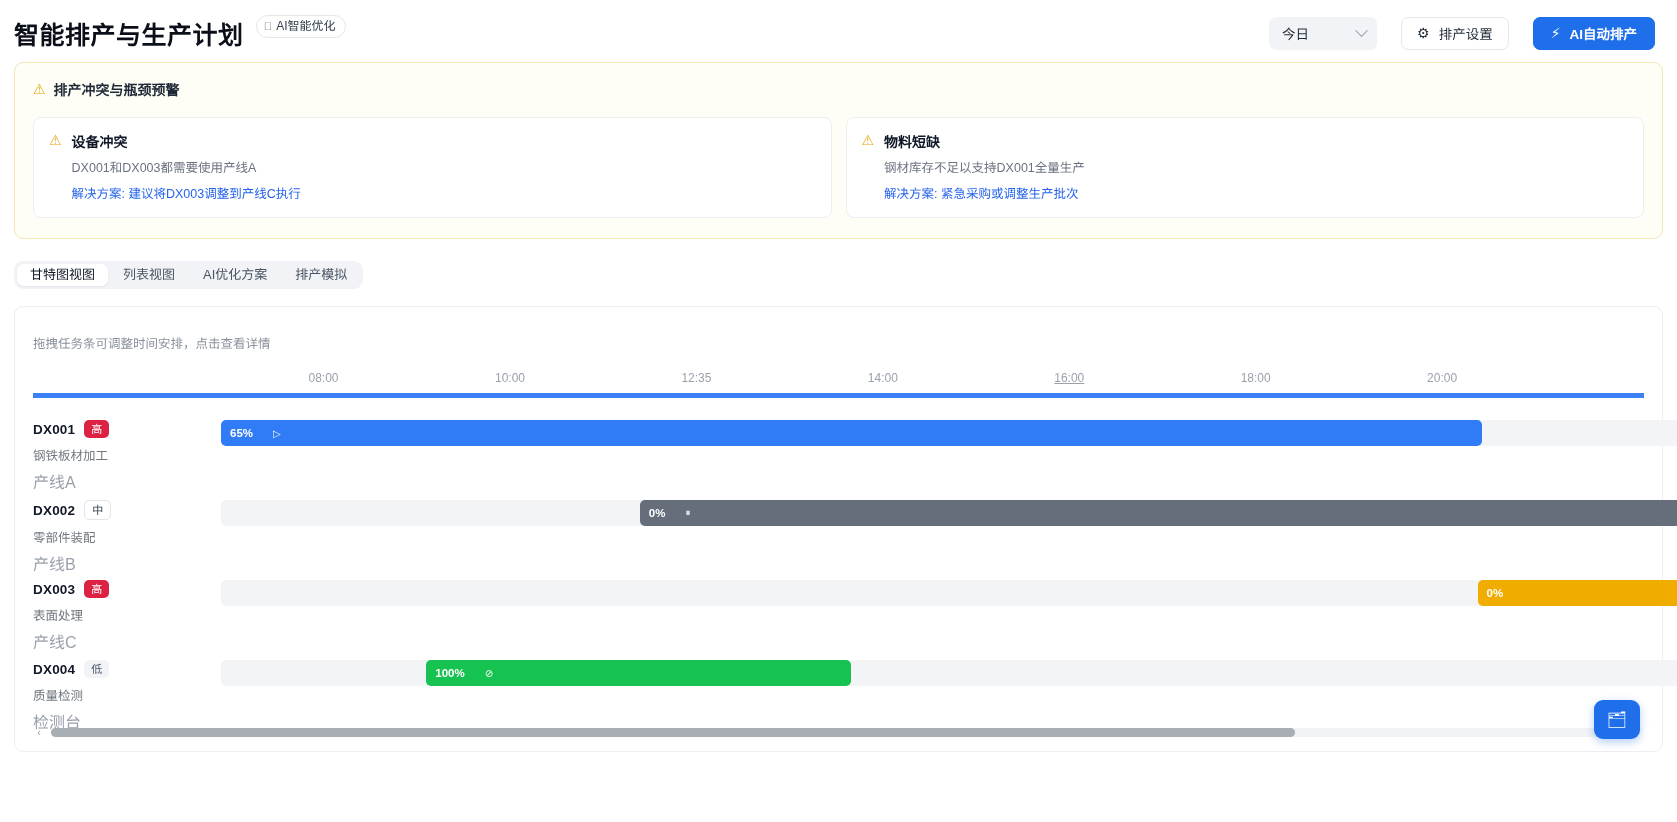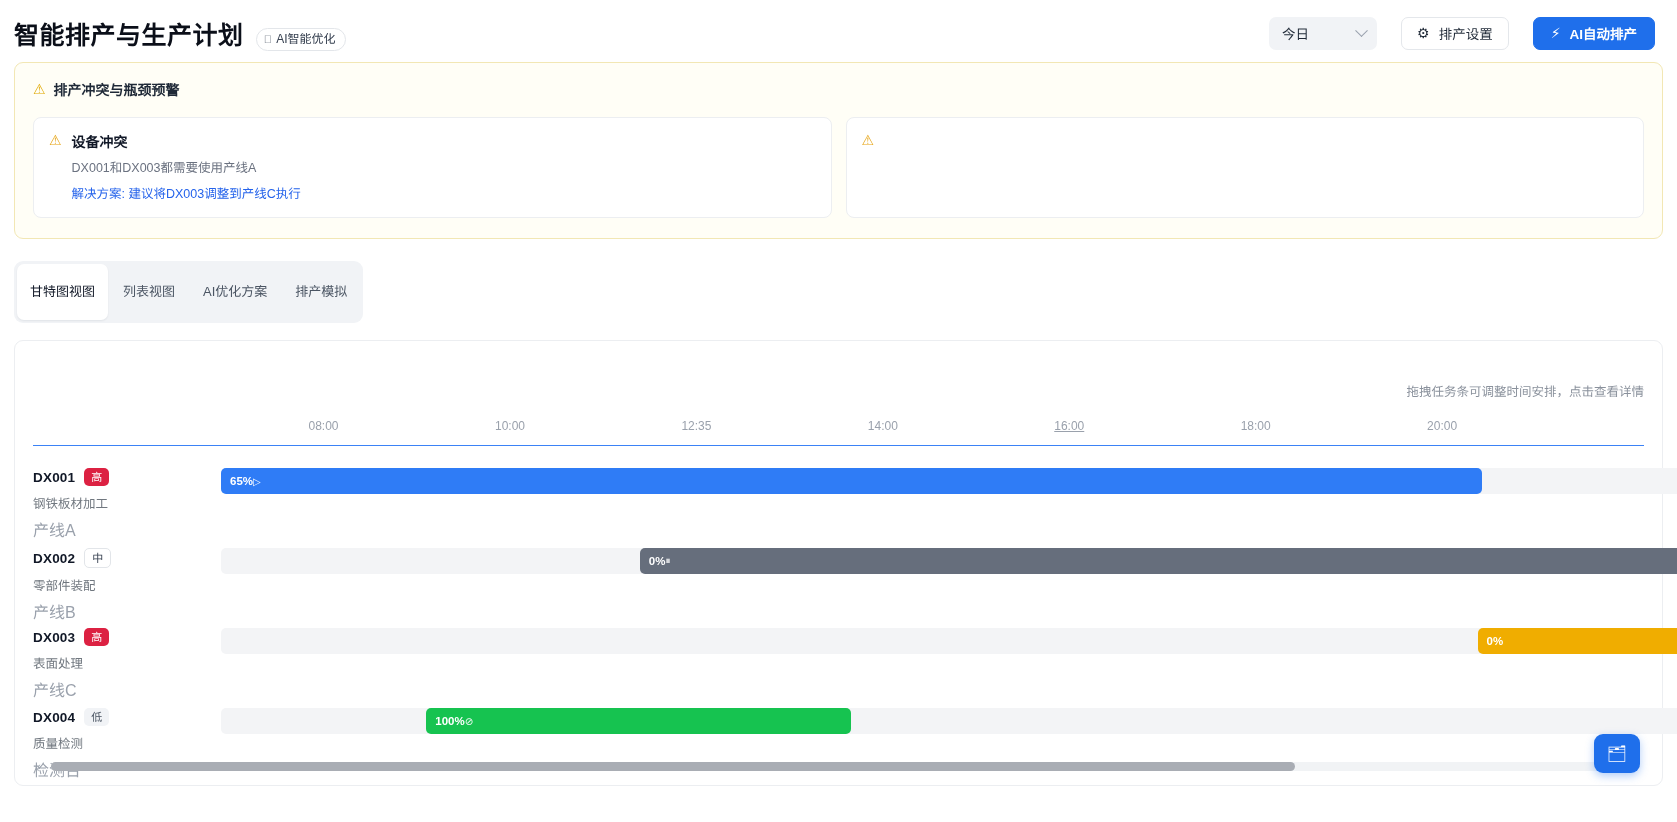--- a/index.html
+++ b/index.html
@@ -12,21 +12,21 @@
     overflow: hidden;
   }
 
   
   .header {
     display: flex;
     align-items: center;
     padding: 14px 22px 10px 14px;
     height: 62px;
   }
-  .title-block { display: flex; align-items: flex-end; gap: 12px; }
+  .title-block { display: flex; align-items: flex-start; gap: 12px; }
   .page-title {
     font-size: 25px;
     font-weight: 700;
     letter-spacing: 0.5px;
     color: #0b0f19;
   }
   .ai-chip {
     display: inline-flex;
     align-items: center;
     gap: 5px;
@@ -126,21 +126,21 @@
   .tabs {
     display: inline-flex;
     background: #f1f3f6;
     border-radius: 9px;
     padding: 3px;
     gap: 2px;
   }
   .tab {
     font-size: 13px;
     color: #4b5563;
-    padding: 19px 13px;
+    padding: 2px 13px;
     border-radius: 7px;
     line-height: 18px;
   }
   .tab.active {
     background: #ffffff;
     color: #111827;
     font-weight: 500;
     box-shadow: 0 1px 2px rgba(16,24,40,.07);
   }
 
@@ -148,27 +148,27 @@
   .gantt-card {
     margin: 17px 14px 0 14px;
     background: #fff;
     border: 1px solid #eceef1;
     border-radius: 9px;
     padding: 20px 18px 0 18px;
     height: 446px;
     position: relative;
   }
   .gantt-title { font-size: 15.5px; font-weight: 600; color: #111827; }
-  .gantt-sub { font-size: 12.5px; color: #8a919c; margin-top: 20px; text-align: right; }
+  .gantt-sub { font-size: 12.5px; color: #8a919c; margin-top: 6px; }
 
   .time-axis {
     position: relative;
     height: 29px;
     margin-top: 17px;
-    border-bottom: 1px solid #3b82f6;
+    border-bottom: 5px solid #3b82f6;
   }
   .tick {
     position: absolute;
     top: 2px;
     font-size: 12px;
     color: #9aa1ac;
     transform: translateX(-50%);
   }
 
   .rows { padding-top: 8px; }
@@ -205,21 +205,21 @@
   .bar {
     position: absolute;
     top: 0;
     height: 26px;
     border-radius: 5px;
     display: flex;
     align-items: center;
     padding-left: 9px;
     font-size: 11.5px;
     color: #fff;
-    gap: 0;
+    gap: 20px;
     white-space: nowrap;
   }
   .bar .pct { font-weight: 600; }
   .bar .st { font-size: 10px; opacity: .95; }
 
   
   .hscroll {
     position: absolute;
     left: 18px; right: 18px; bottom: 12px;
     height: 14px;
@@ -288,20 +288,25 @@
       <span class="tri">⚠</span>
       <div>
         <div class="wc-title">设备冲突</div>
         <div class="wc-desc">DX001和DX003都需要使用产线A</div>
         <div class="wc-fix">解决方案: 建议将DX003调整到产线C执行</div>
       </div>
     </div>
 
     <div class="warn-card">
       <span class="tri">⚠</span>
+      <div>
+        <div class="wc-title">物料短缺</div>
+        <div class="wc-desc">钢材库存不足以支持DX001全量生产</div>
+        <div class="wc-fix">解决方案: 紧急采购或调整生产批次</div>
+      </div>
     </div>
 
   </div>
 </div>
 
 <div class="tabs-wrap">
   <div class="tabs">
     <div class="tab active">甘特图视图</div>
     <div class="tab">列表视图</div>
     <div class="tab">AI优化方案</div>

